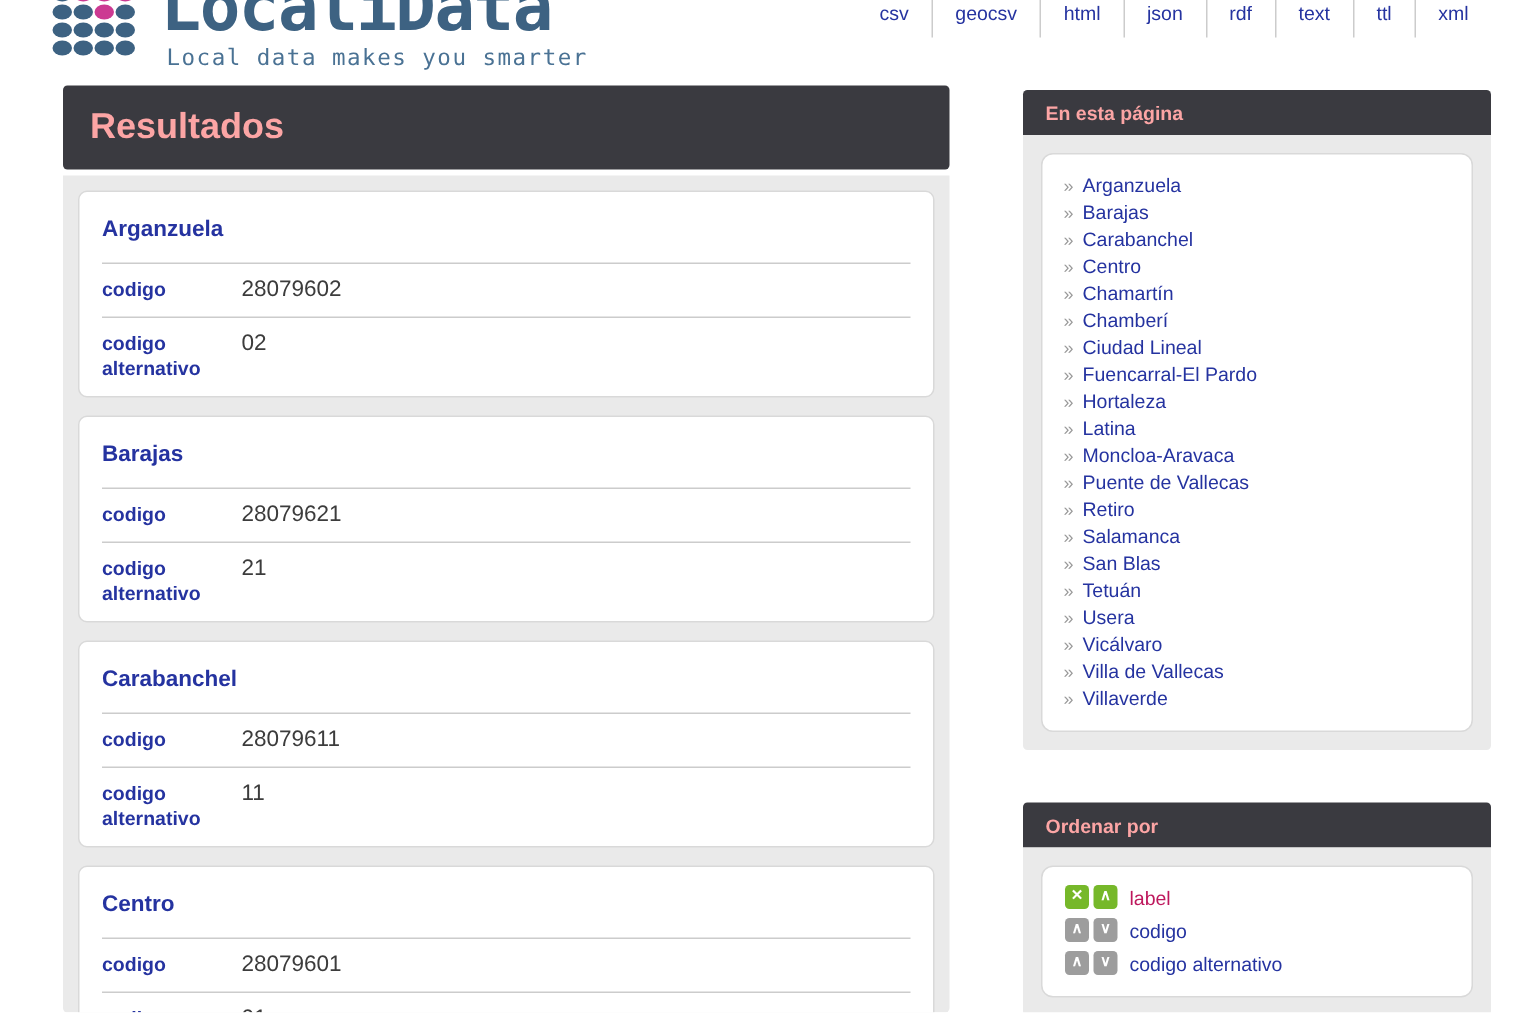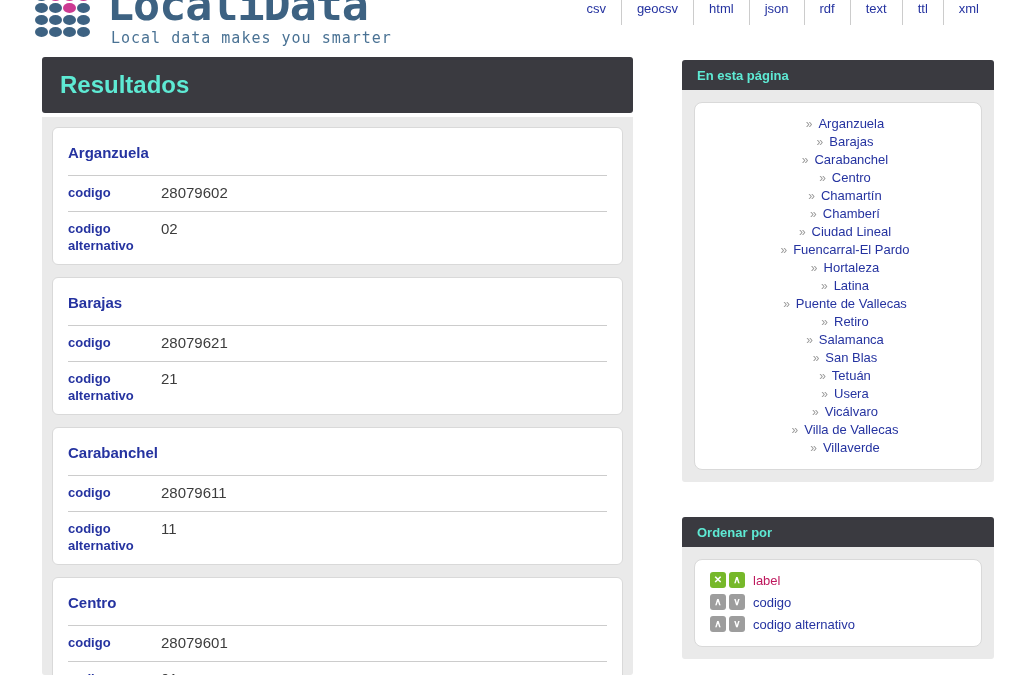--- a/index.html
+++ b/index.html
@@ -18,21 +18,21 @@
   .tagline { position:absolute; left:76px; top:29px; font-family:"DejaVu Sans Mono", monospace;
              font-size:15px; color:#4a7294; letter-spacing:1px; white-space:nowrap; }
 
   .formats { position:absolute; top:0; right:30px; display:flex; list-style:none; }
   .formats li { border-left:1px solid #ccc; }
   .formats li:first-child { border-left:none; }
   .formats a { display:block; padding:1px 15px 8px; font-size:13px; line-height:16px;
                color:#2533a0; text-decoration:none; }
 
   
-  .panel-header { background:#3a3a40; color:#5eead4; border-radius:3px 3px 0 0; }
+  .panel-header { background:#3a3a40; color:#fca5a5; border-radius:3px 3px 0 0; }
   .panel-body { background:#eaeaea; border-radius:0 0 3px 3px; }
 
   
   .results-col { position:absolute; left:42px; top:57px; width:591px; }
   .results-col .panel-header { height:56px; display:flex; align-items:center; padding:0 18px; border-radius:3px; }
   .results-col h1 { font-size:24px; font-weight:bold; }
   .results-col .panel-body { margin-top:4px; padding:10px 10px 20px; height:558px; overflow:hidden; }
 
   .card { background:#fff; border:1px solid #d9d9d9; border-radius:6px; padding:0 15px; margin-bottom:12px; }
   .card-title { display:block; padding:16px 0 14px; font-size:15px; font-weight:bold;
@@ -41,21 +41,21 @@
   .row-label { width:93px; flex:none; font-size:13px; line-height:17px; font-weight:bold; color:#2533a0; }
   .row-value { font-size:15px; line-height:17px; color:#3c3c3c; }
 
   
   .sidebar { position:absolute; left:682px; top:60px; width:312px; }
   .side-block .panel-header { height:30px; display:flex; align-items:center; padding:0 15px;
                               font-size:13px; font-weight:bold;text-align:right; }
   .side-block .panel-body { padding:12px; }
   .side-card { background:#fff; border:1px solid #d9d9d9; border-radius:8px; }
 
-  .page-links { list-style:none; padding:12px 0 12px 14px;text-align:center; }
+  .page-links { list-style:none; padding:12px 0 12px 14px; }
   .page-links li { font-size:13px; line-height:17px; white-space:nowrap; }
   .chev { color:#9a9a9a; font-size:12px; margin-right:6px; }
   .page-links a, .sort-card a { color:#2533a0; text-decoration:none; }
 
   .ordenar { margin-top:35px; }
   .sort-card { padding:12px 15px 8px; }
   .sort-row { display:flex; align-items:center; margin-bottom:6px; font-size:13px; }
   .sq { width:16px; height:16px; border-radius:3px; margin-right:3px; color:#fff;
         display:flex; align-items:center; justify-content:center;
         font-size:10px; font-weight:bold; line-height:1; cursor:pointer; }
@@ -180,20 +180,21 @@
               <li><span class="chev">»</span><a href="#">Arganzuela</a></li>
               <li><span class="chev">»</span><a href="#">Barajas</a></li>
               <li><span class="chev">»</span><a href="#">Carabanchel</a></li>
               <li><span class="chev">»</span><a href="#">Centro</a></li>
               <li><span class="chev">»</span><a href="#">Chamartín</a></li>
               <li><span class="chev">»</span><a href="#">Chamberí</a></li>
               <li><span class="chev">»</span><a href="#">Ciudad Lineal</a></li>
               <li><span class="chev">»</span><a href="#">Fuencarral-El Pardo</a></li>
               <li><span class="chev">»</span><a href="#">Hortaleza</a></li>
               <li><span class="chev">»</span><a href="#">Latina</a></li>
+              <li><span class="chev">»</span><a href="#">Moncloa-Aravaca</a></li>
               <li><span class="chev">»</span><a href="#">Puente de Vallecas</a></li>
               <li><span class="chev">»</span><a href="#">Retiro</a></li>
               <li><span class="chev">»</span><a href="#">Salamanca</a></li>
               <li><span class="chev">»</span><a href="#">San Blas</a></li>
               <li><span class="chev">»</span><a href="#">Tetuán</a></li>
               <li><span class="chev">»</span><a href="#">Usera</a></li>
               <li><span class="chev">»</span><a href="#">Vicálvaro</a></li>
               <li><span class="chev">»</span><a href="#">Villa de Vallecas</a></li>
               <li><span class="chev">»</span><a href="#">Villaverde</a></li>
             </ul>

